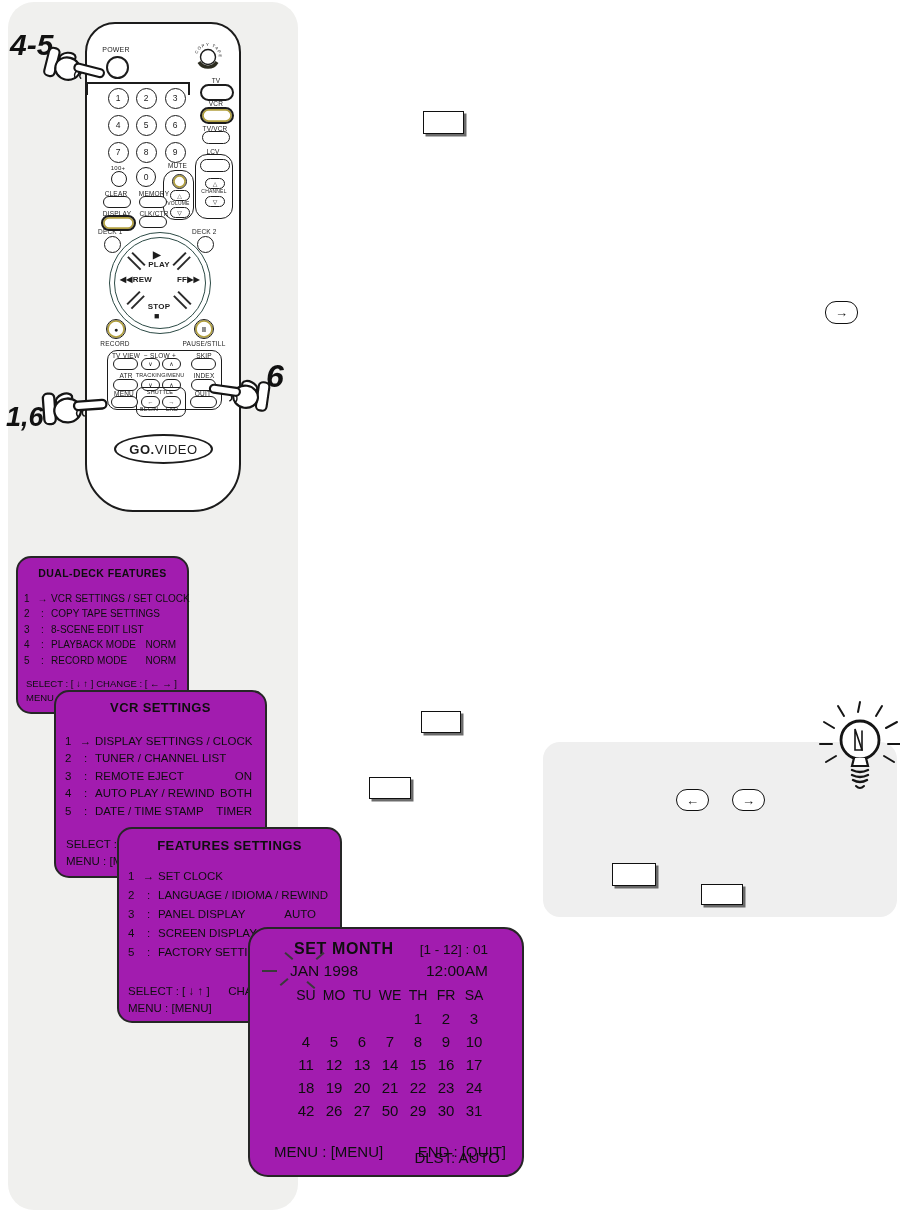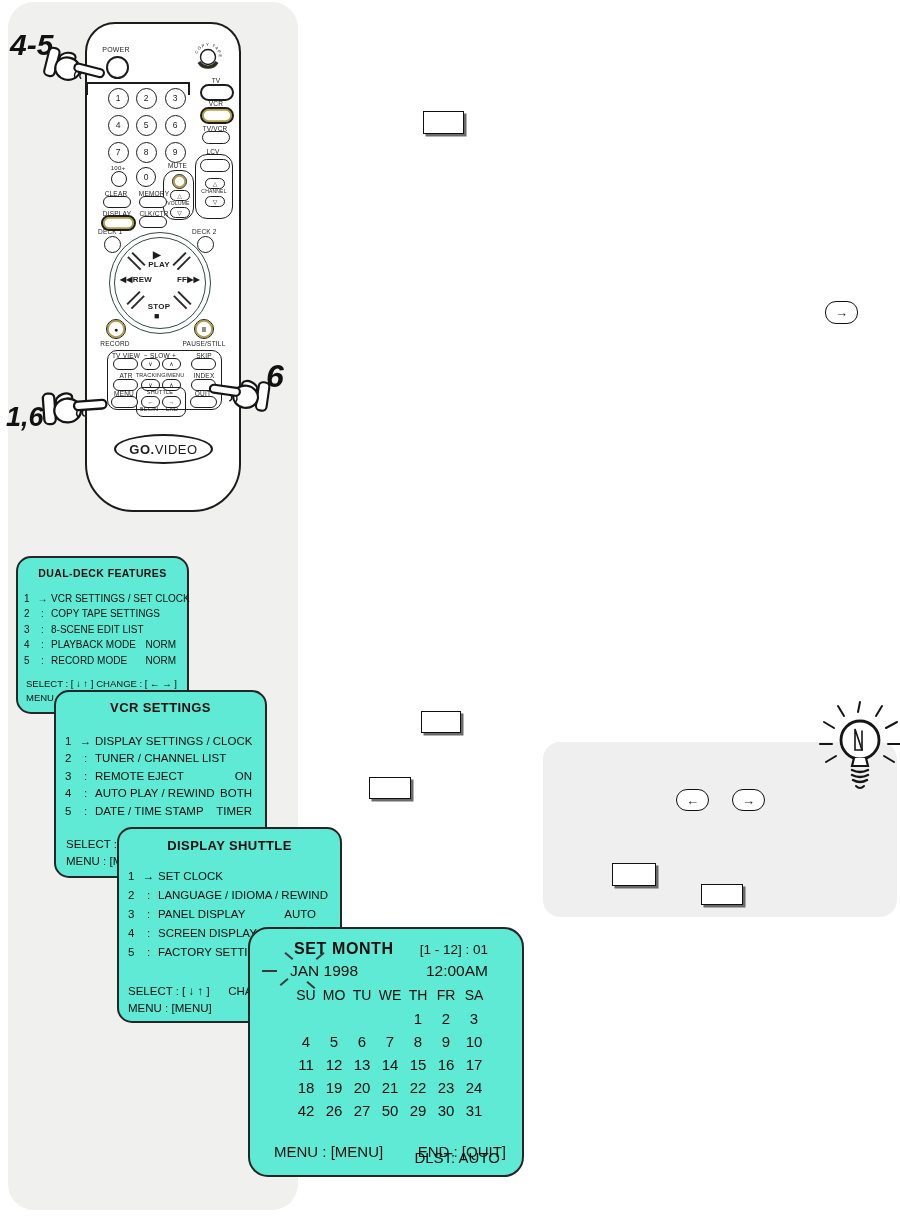--- a/index.html
+++ b/index.html
@@ -37,21 +37,21 @@
   .clus{border:1.8px solid var(--ink);border-radius:10px;background:#fff;}
   .innerbox{border:1.6px solid var(--ink);border-radius:7px;background:transparent;}
   .chev{font-size:6px;line-height:1;}
   .logo{border:2px solid var(--ink);border-radius:50%;display:flex;align-items:center;justify-content:center;
         font-size:13px;letter-spacing:.5px;}
   .logo .lb{font-weight:bold;}
   .callout{font-weight:bold;font-style:italic;color:#111;line-height:1;}
   .bracket{border-top:2px solid var(--ink);border-left:2px solid var(--ink);border-right:2px solid var(--ink);}
 
   
-  .menubox{background:#5eead4;border:2.2px solid #262626;border-radius:15px;color:#0e0e0e;}
+  .menubox{background:#a21caf;border:2.2px solid #262626;border-radius:15px;color:#0e0e0e;}
   .mtitle{position:absolute;left:0;right:0;text-align:center;font-weight:bold;letter-spacing:.4px;}
   .mi{display:flex;align-items:baseline;}
   .mnum{flex:none;}
   .msep{flex:none;text-align:center;}
   .mlab{flex:1;white-space:nowrap;}
   .mval{flex:none;}
   .mfoot{position:absolute;display:flex;justify-content:space-between;white-space:nowrap;}
   .mfoot2{position:absolute;white-space:nowrap;}
 
   
@@ -342,21 +342,21 @@
         </div>
     </div>
     <div class="mfoot" style="left:10px;right:13px;top:146px;font-size:11.5px;">
         <span>SELECT : [ ↓ ↑ ]</span>
         <span>CHANGE : [ ← → ]</span>
       </div>
     <div class="mfoot2" style="left:10px;top:163px;font-size:11.5px;">MENU : [MENU]</div>
   </div>
 
   <div class="abs menubox" style="left:117px;top:827px;width:221px;height:192px;z-index:4;">
-    <div class="mtitle" style="top:9px;font-size:13px;">DISPLAY SHUTTLE</div>
+    <div class="mtitle" style="top:9px;font-size:13px;">FEATURES SETTINGS</div>
     <div class="abs" style="left:9px;right:24px;top:41px;font-size:11.5px;">
       <div class="mi" style="margin-bottom:7px;">
           <span class="mnum" style="width:11px;">1</span>
           <span class="msep" style="width:19px;">→</span>
           <span class="mlab">SET CLOCK</span>
           <span class="mval"></span>
         </div>
       <div class="mi" style="margin-bottom:7px;">
           <span class="mnum" style="width:11px;">2</span>
           <span class="msep" style="width:19px;">:</span>

